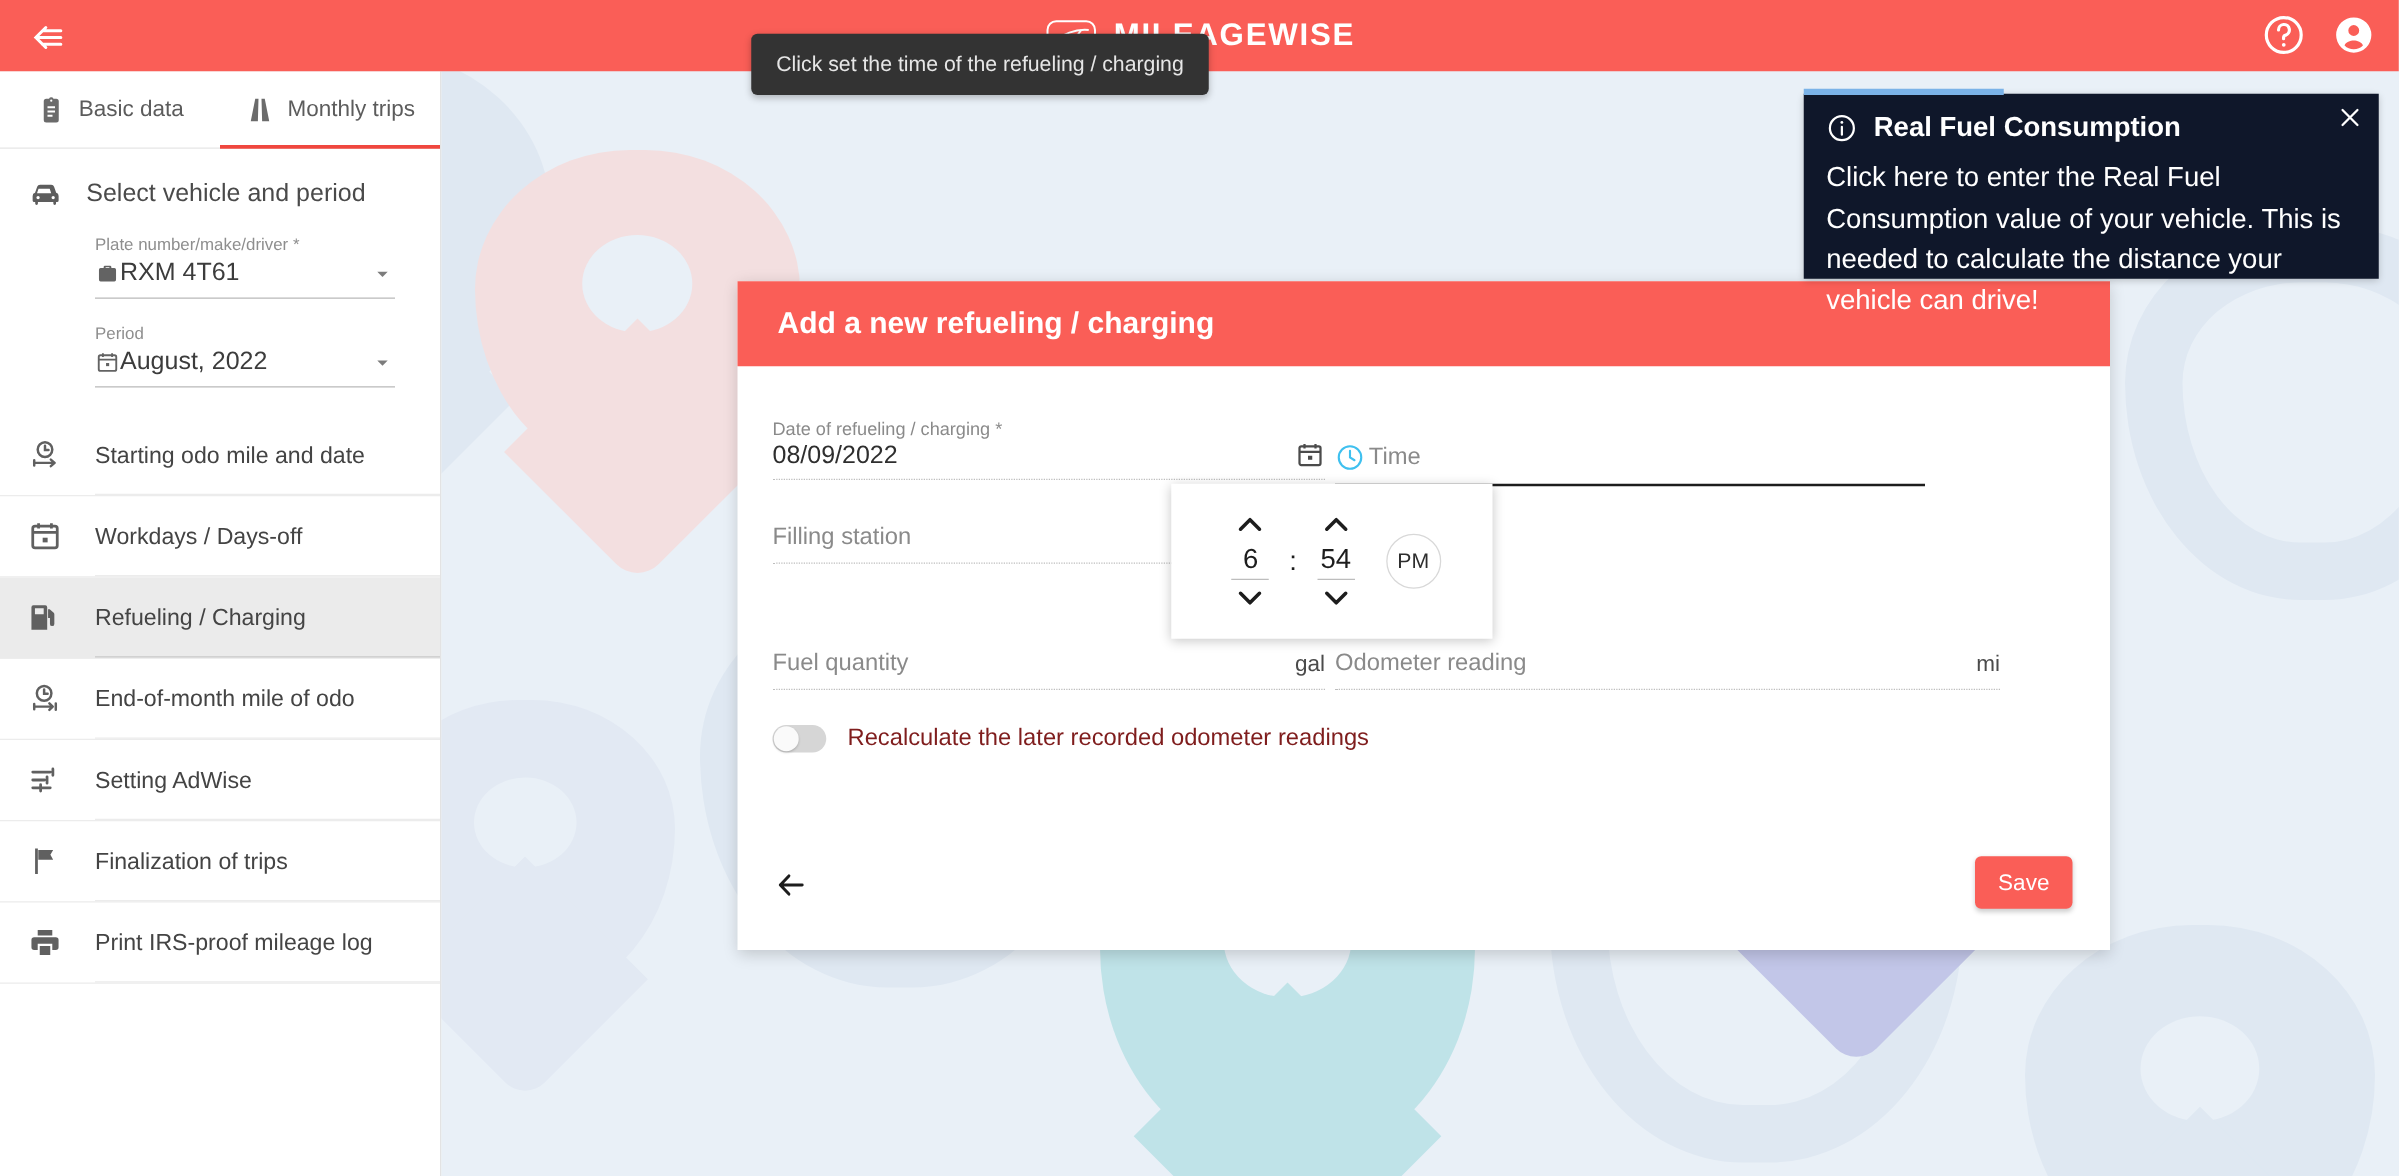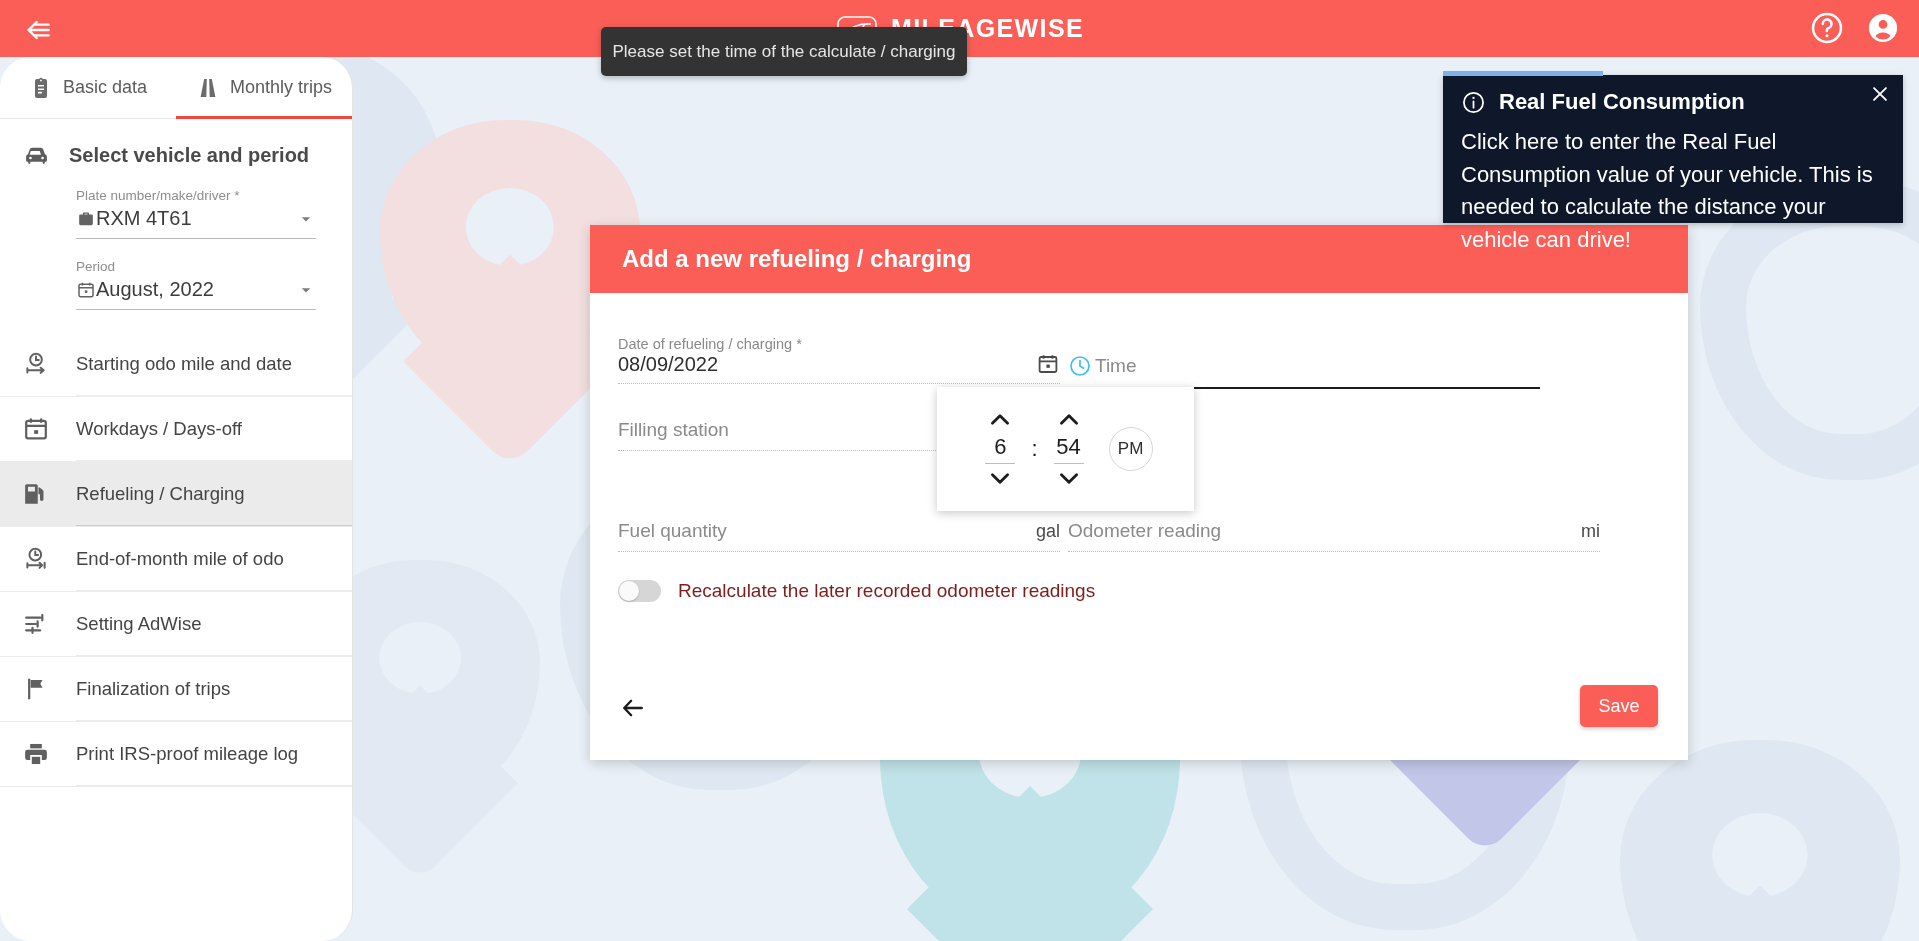--- a/index.html
+++ b/index.html
@@ -43,34 +43,34 @@
     color: #fff; font-size: 25px; font-weight: bold; letter-spacing: 1.4px;
   }
   #topbar-right {
     position: absolute; right: 18px; top: 10px; display: flex; gap: 20px; align-items: center;
   }
   #topbar-right .ic { width: 36px; height: 36px; color: #fff; cursor: pointer; }
 
   
   #sidebar {
     position: absolute; left: 0; top: 57px; width: 353px; height: 884px;
-    background: #fff; z-index: 20; border-right: 1px solid #e3e3e3; border-radius: 31px;
+    background: #fff; z-index: 20; border-right: 1px solid #e3e3e3;
   }
   #tabs { display: flex; height: 62px; border-bottom: 1px solid #e6e6e6; }
   .tab {
     flex: 1; display: flex; align-items: center; justify-content: center; gap: 10px;
     font-size: 18px; color: #5c5c5c; cursor: pointer; position: relative;
   }
   .tab svg { width: 24px; height: 24px; color: #6b6b6b; }
   .tab.active::after {
     content: ""; position: absolute; left: 0; right: 0; bottom: -1px; height: 3px; background: #f0473e;
   }
 
   #vehicle-head {
-    display: flex; align-items: center; gap: 18px; padding: 22px 0 8px 22px; font-weight: bold;
+    display: flex; align-items: center; gap: 18px; padding: 22px 0 8px 22px;
   }
   #vehicle-head svg { width: 29px; height: 29px; color: #5d5d5d; }
   #vehicle-head .t { font-size: 20px; color: #4a4a4a; }
 
   .field-block { margin: 10px 36px 0 76px; }
   .field-label { font-size: 13.5px; color: #8e8e8e; margin-bottom: 4px; }
   .field-row {
     display: flex; align-items: center; 
     border-bottom: 1px solid #b9b9b9; padding-bottom: 8px;
   }
@@ -450,21 +450,21 @@
   </div>
 
   <div id="modal-foot">
     <svg id="back-arrow" viewBox="0 0 24 24" fill="none" stroke="currentColor" stroke-width="1.9" stroke-linecap="round" stroke-linejoin="round">
       <path d="M19 12H5M10.5 6.2 5 12l5.5 5.8"></path>
     </svg>
     <button id="save-btn">Save</button>
   </div>
 </div>
 
-<div id="tooltip">Please set the time of the calculate / charging</div>
+<div id="tooltip">Click set the time of the refueling / charging</div>
 
 <div id="notif">
   <div id="notif-accent"></div>
   <div id="notif-title">
     <svg viewBox="0 0 24 24" fill="none" stroke="currentColor" stroke-width="1.7">
       <circle cx="12" cy="12" r="9.2"></circle>
       <path d="M12 11v6" stroke-linecap="round"></path>
       <circle cx="12" cy="7.6" r="1.1" fill="currentColor" stroke="none"></circle>
     </svg>
     <span>Real Fuel Consumption</span>

